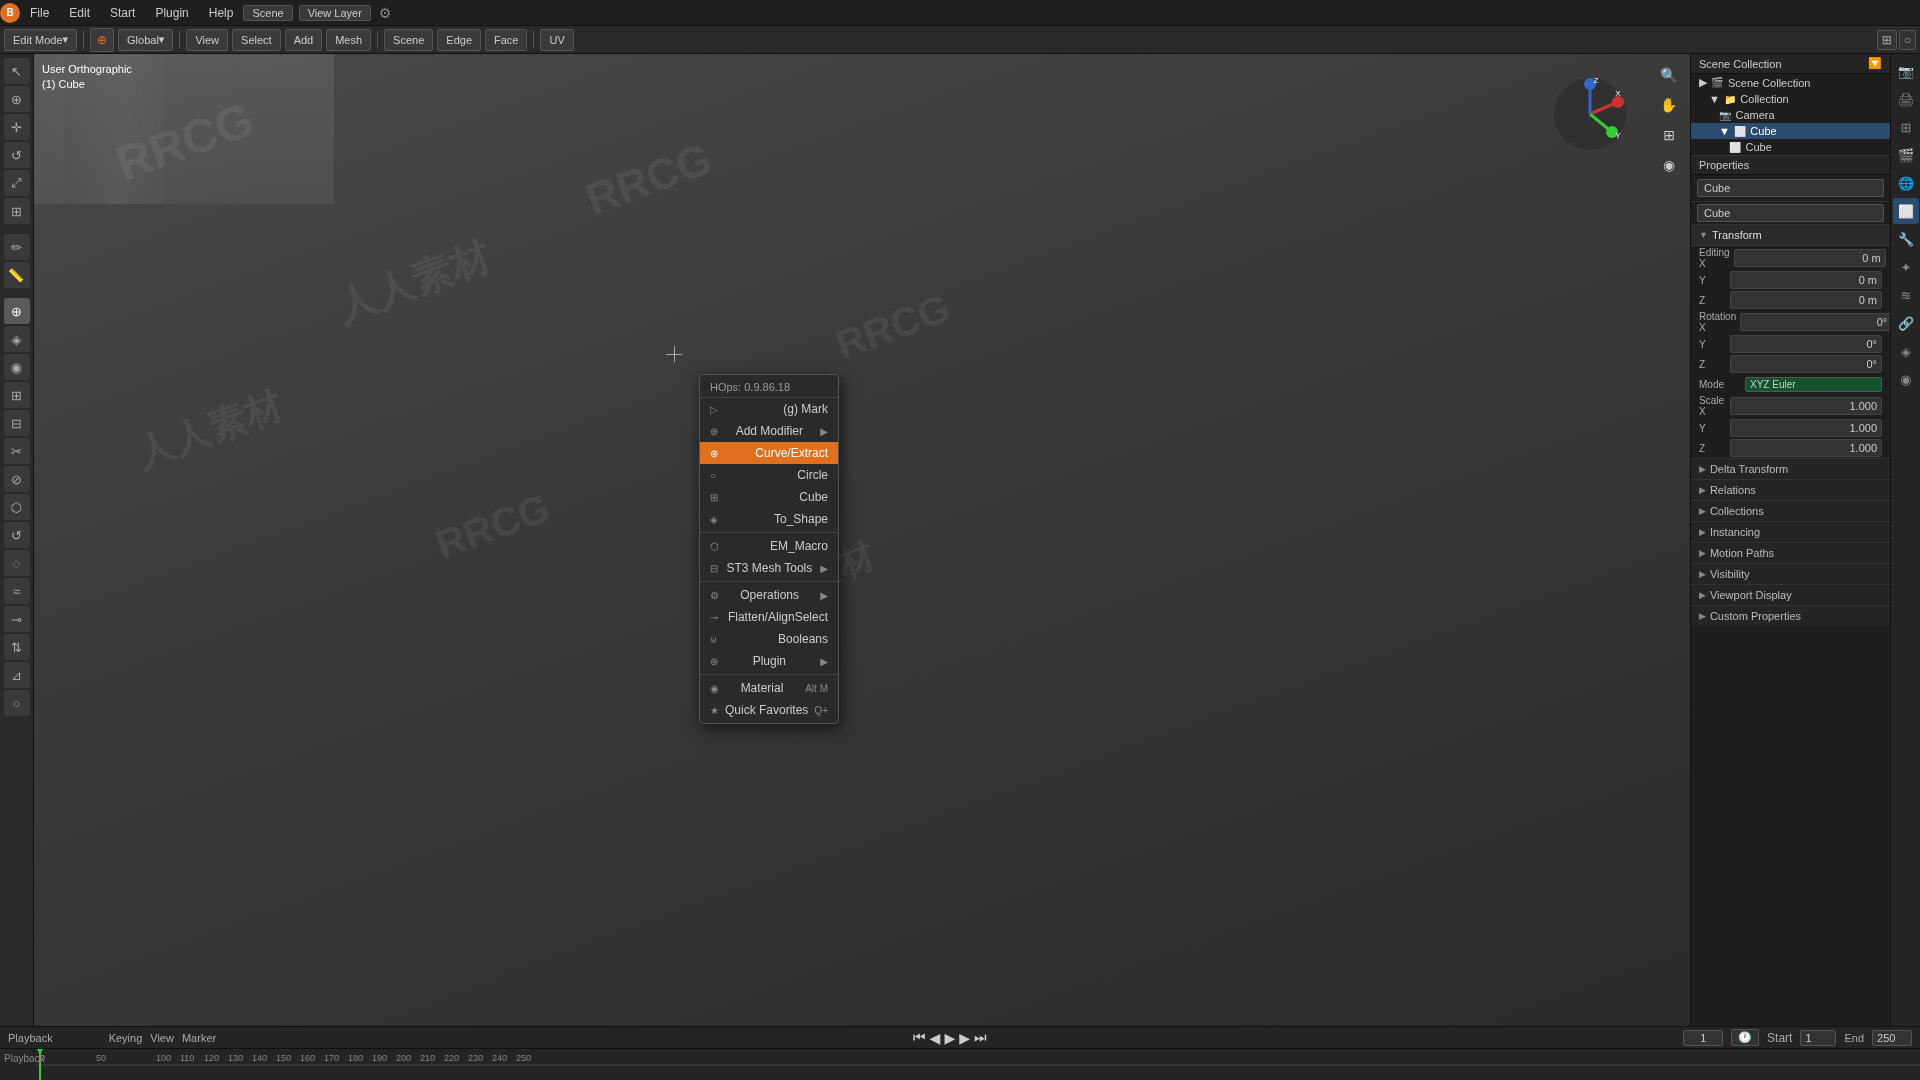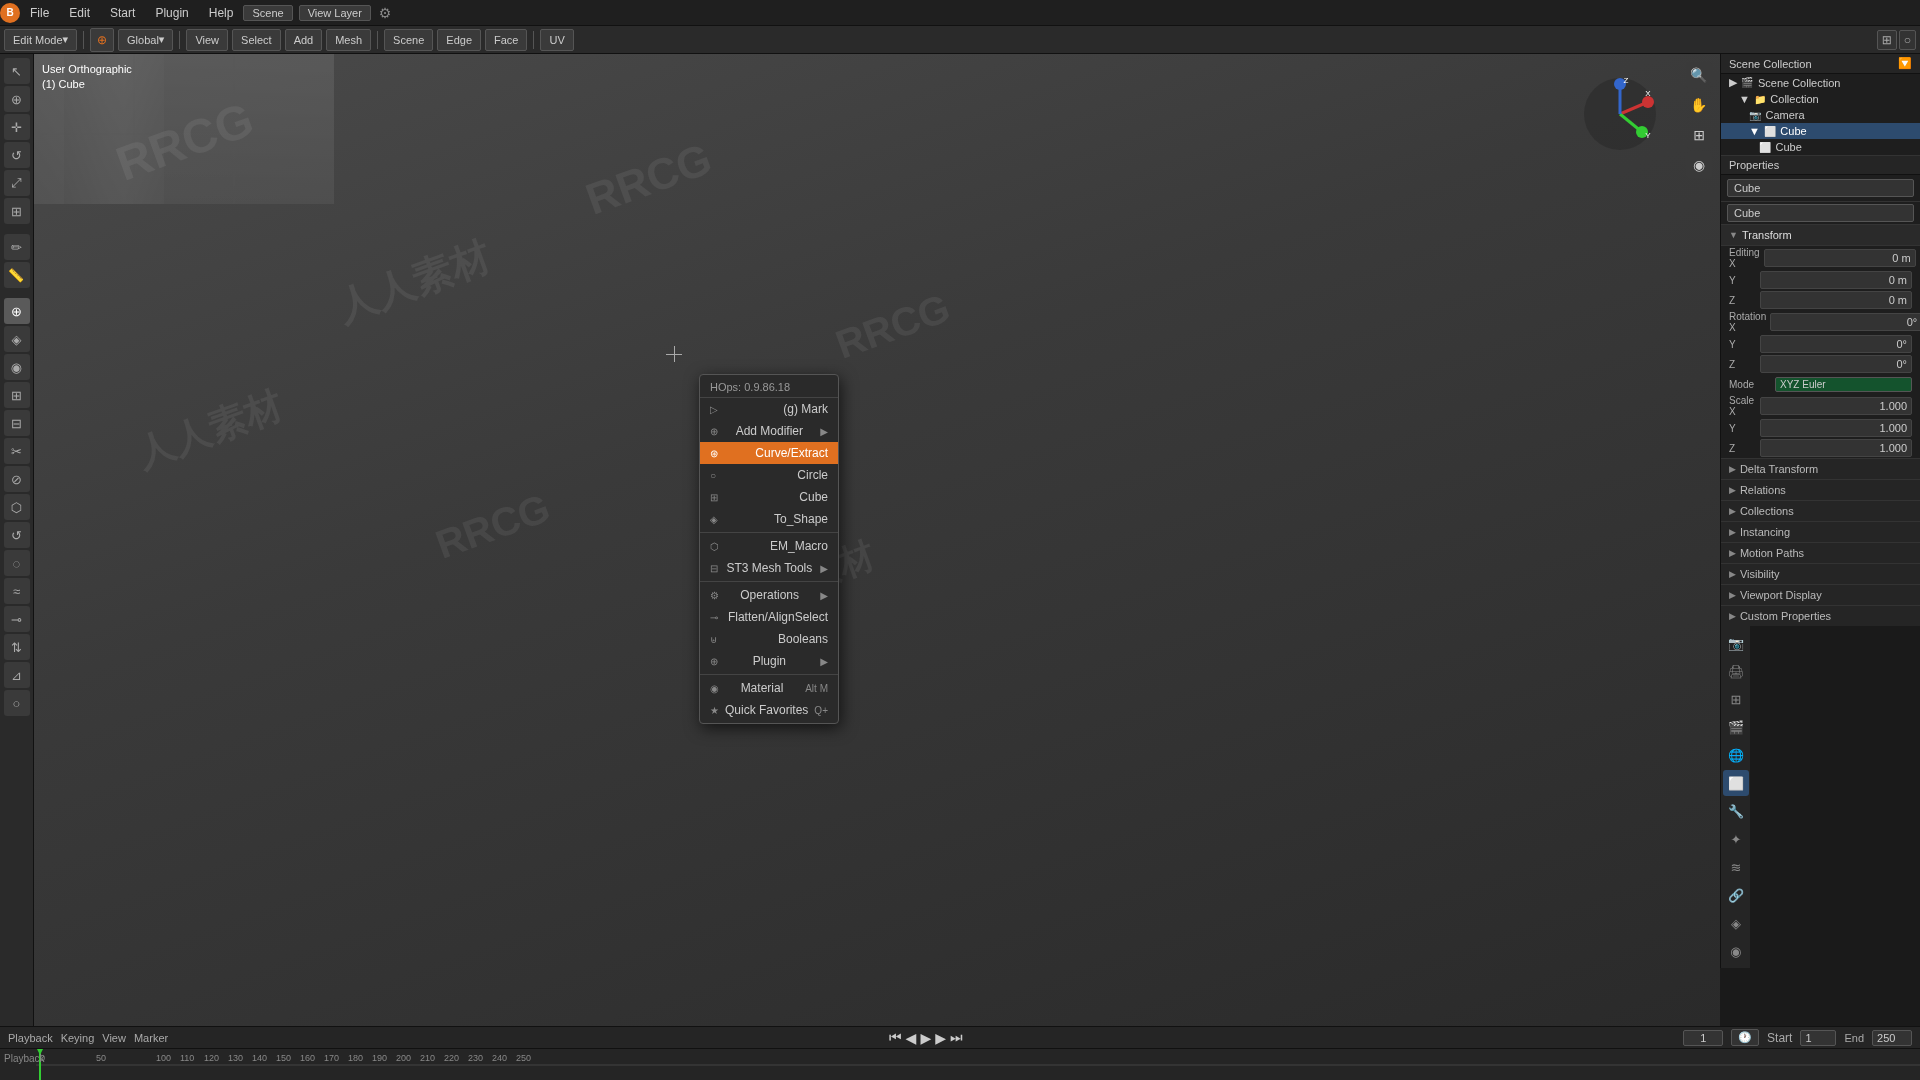--- a/index.html
+++ b/index.html
@@ -685,21 +685,21 @@
       </div>
 
       <div style="position:absolute;top:400px;left:740px;width:12px;height:18px;pointer-events:none;">
         <svg width="12" height="18">
           <polygon points="0,0 0,14 4,10 6,16 8,15 6,9 11,9" fill="#fff" stroke="#000" stroke-width="0.5"></polygon>
         </svg>
       </div>
 
     </div>
 
-    <div style="display:flex;flex-direction:column;flex-shrink:0;">
+    <div style="display:flex;flex-shrink:0;">
 
       <div style="display:flex;flex-direction:column;width:200px;background:#1e1e1e;border-left:1px solid #111;">
 
         <div style="background:#252525;padding:3px 8px;font-size:11px;color:#ccc;border-bottom:1px solid #111;display:flex;align-items:center;justify-content:space-between;">
           <span>Scene Collection</span>
           <span style="color:#888;cursor:pointer;">🔽</span>
         </div>
 
         <div style="border-bottom:1px solid #333;">
           <div class="outliner-item">
@@ -811,21 +811,21 @@
     </div>
 
   </div>
 
 </div>
 
 <div style="height:56px;background:#1e1e1e;border-top:1px solid #111;display:flex;flex-direction:column;">
 
   <div style="height:22px;background:#252525;display:flex;align-items:center;padding:0 8px;gap:8px;border-bottom:1px solid #111;">
     <span style="color:#aaa;font-size:11px;cursor:pointer;">Playback</span>
-    <span style="color:#aaa;font-size:11px;cursor:pointer;">Keying</span>
+    <span style="color:#aaa;font-size:11px;cursor:pointer;margin-left:48px;">Keying</span>
     <span style="color:#aaa;font-size:11px;cursor:pointer;">View</span>
     <span style="color:#aaa;font-size:11px;cursor:pointer;">Marker</span>
     <div style="flex:1;"></div>
 
     <div style="display:flex;align-items:center;gap:4px;">
       <span style="color:#ccc;cursor:pointer;font-size:14px;">⏮</span>
       <span style="color:#ccc;cursor:pointer;font-size:14px;">◀</span>
       <span style="color:#ccc;cursor:pointer;font-size:14px;">▶</span>
       <span style="color:#ccc;cursor:pointer;font-size:14px;">▶</span>
       <span style="color:#ccc;cursor:pointer;font-size:14px;">⏭</span>

